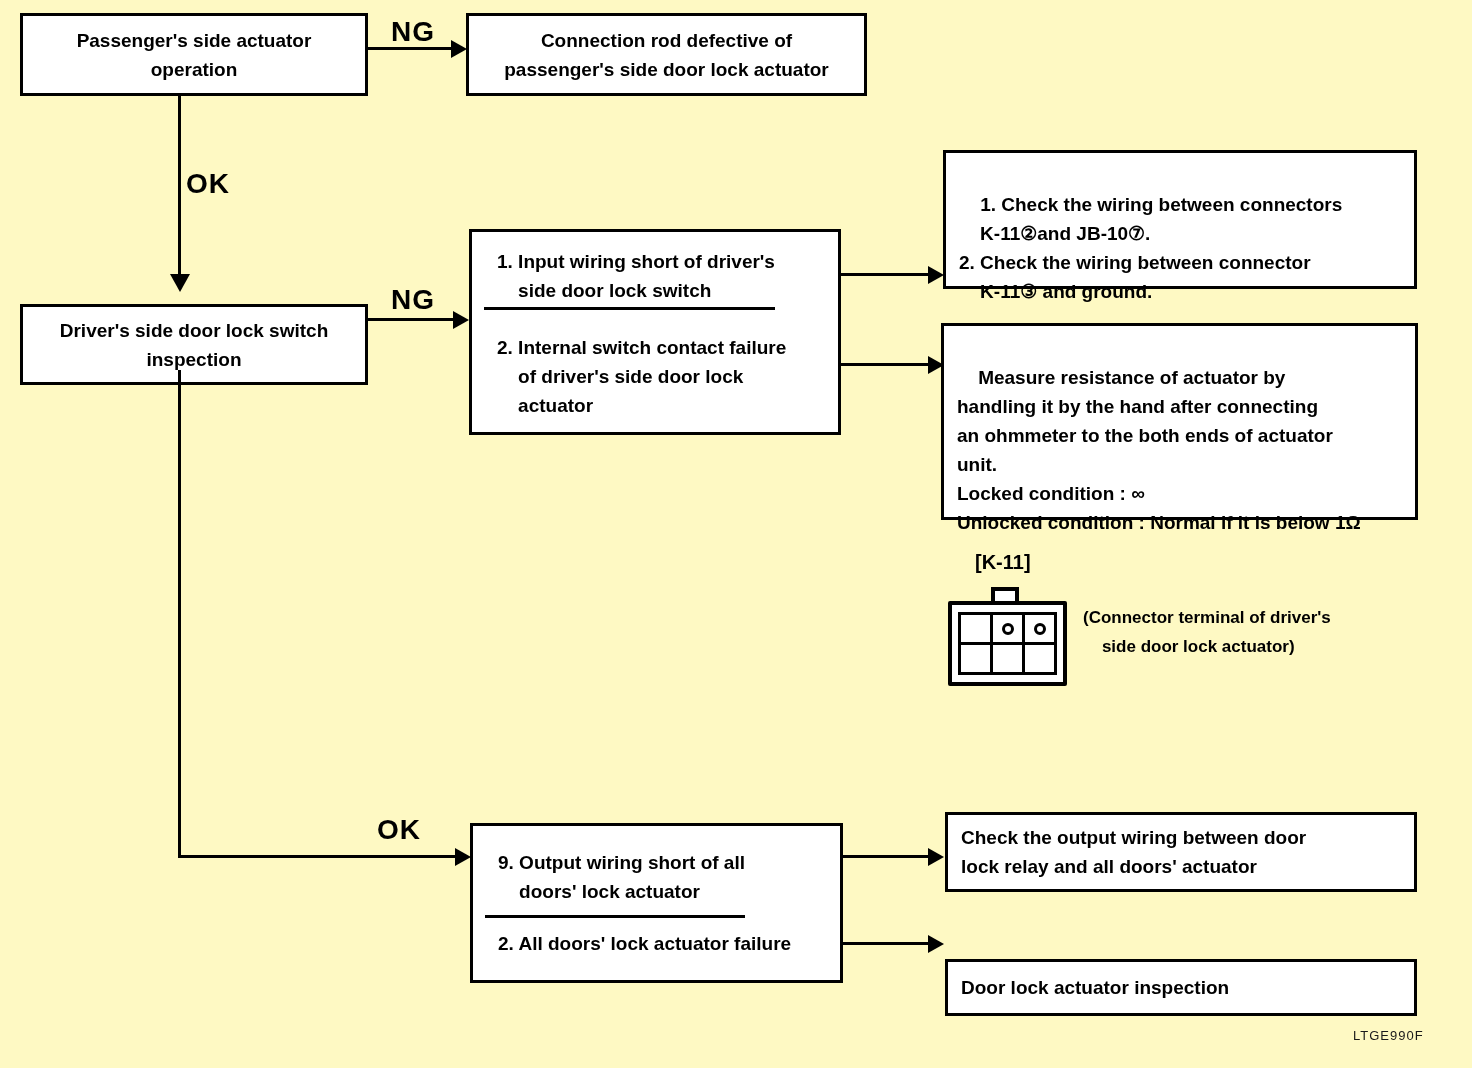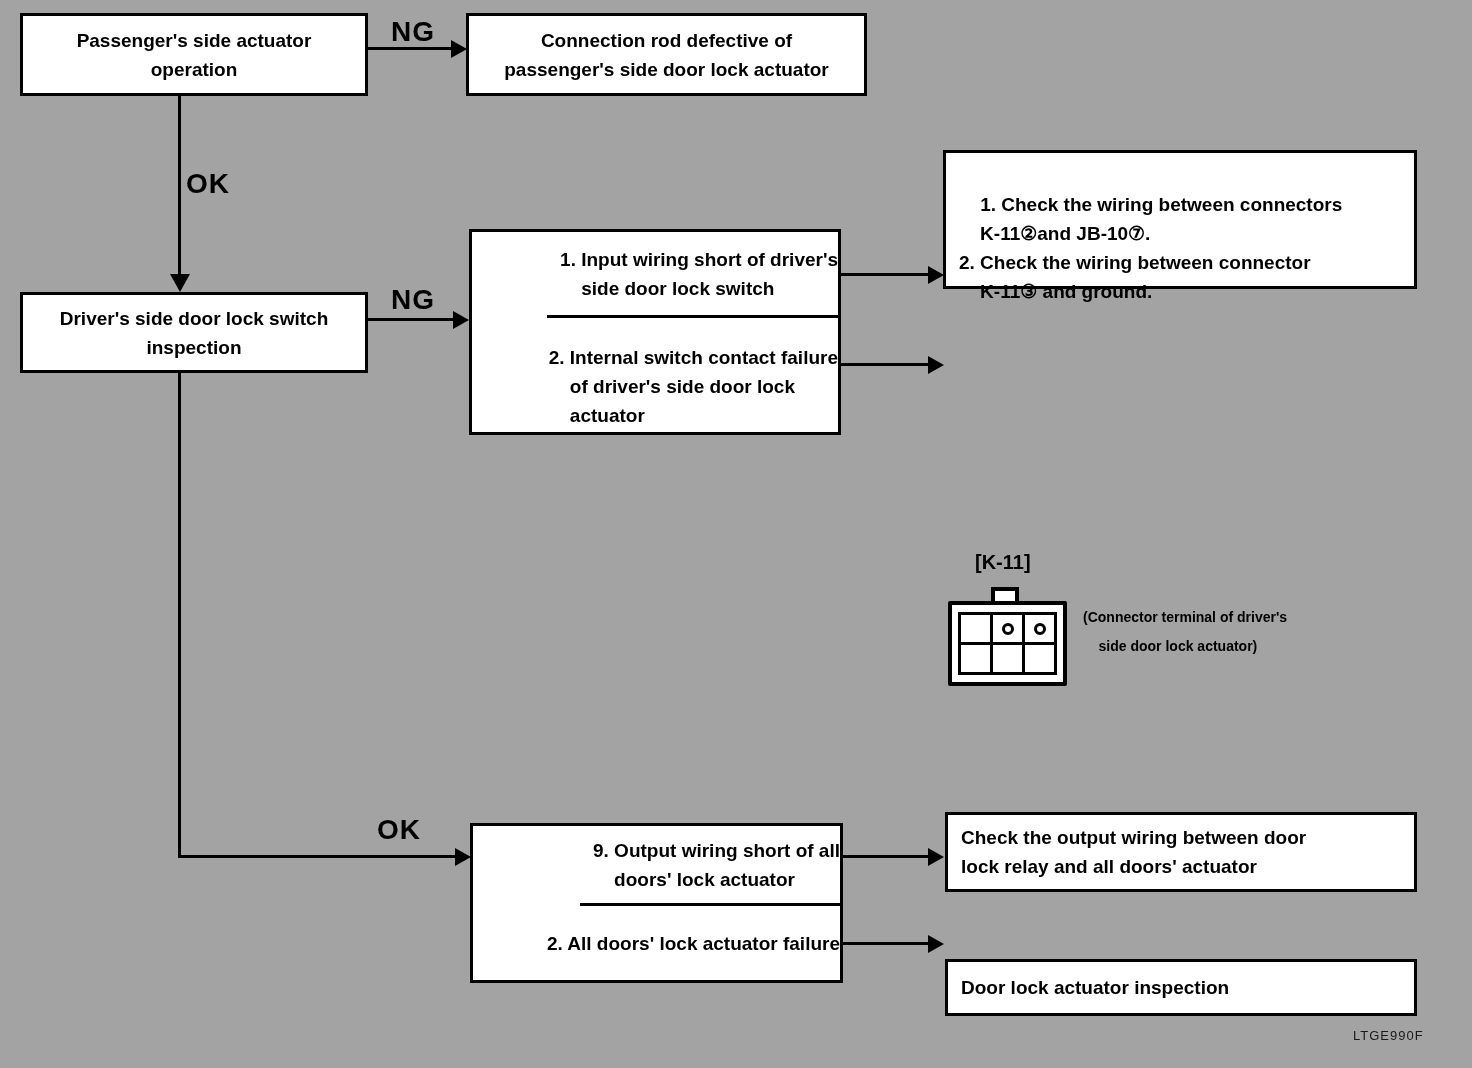--- a/index.html
+++ b/index.html
@@ -1,39 +1,39 @@
 <!DOCTYPE html>
 <html><head>
 <meta charset="utf-8">
 <style>
   html,body{margin:0;padding:0;background:#e8e8e8;}
   #canvas{
-    position:relative;width:1472px;height:1068px;background:#a3a3a3;
+    position:relative;width:1472px;height:1068px;background:#fef9c3;
     font-family:"Liberation Sans",sans-serif;font-weight:700;color:#000;
     overflow:hidden;
   }
   .box{
     position:absolute;border:3px solid #000;box-sizing:border-box;
     background:#fff;font-size:19px;line-height:29px;white-space:pre;
   }
   .box.center{display:flex;align-items:center;justify-content:center;text-align:center;}
-  .box.stack{display:flex;flex-direction:column;align-items:flex-end;padding:0;}
+  .box.stack{display:flex;flex-direction:column;align-items:flex-start;padding:12px;}
   .cell{display:flex;align-items:center;padding-left:13px;box-sizing:border-box;white-space:pre;}
   .cell.divided{border-bottom:3px solid #000;}
   .box.blocktext{padding:8px 4px 0 13px;}
   .box.vcenter{display:flex;align-items:center;padding-left:13px;}
   .hline{position:absolute;height:3px;background:#000;}
   .vline{position:absolute;width:3px;background:#000;}
   .arrow-right{position:absolute;width:0;height:0;
     border-top:9px solid transparent;border-bottom:9px solid transparent;border-left:16px solid #000;}
   .arrow-down{position:absolute;width:0;height:0;
     border-left:10px solid transparent;border-right:10px solid transparent;border-top:18px solid #000;}
   .edge-label{position:absolute;font-size:28px;letter-spacing:1px;}
   .k11-label{position:absolute;font-size:20px;}
-  .caption{position:absolute;font-size:14px;line-height:29px;white-space:pre;}
+  .caption{position:absolute;font-size:17px;line-height:29px;white-space:pre;}
   .figcode{position:absolute;font-size:13px;font-weight:400;letter-spacing:1px;color:#1a1a1a;}
   
   .conn-tab{position:absolute;left:991px;top:587px;width:28px;height:18px;
     border:4px solid #000;box-sizing:border-box;background:#fff;z-index:1;}
   .conn-outer{position:absolute;left:948px;top:601px;width:119px;height:85px;
     border:4px solid #000;box-sizing:border-box;background:#fff;z-index:2;border-radius:2px;}
   .conn-inner{position:absolute;left:958px;top:612px;width:99px;height:63px;
     box-sizing:border-box;background:#000;display:grid;
     grid-template-columns:1fr 1fr 1fr;grid-template-rows:1fr 1fr;gap:3px;padding:3px;z-index:3;}
   .conn-cell{background:#fff;display:flex;align-items:center;justify-content:center;}
@@ -55,21 +55,21 @@
 
   <div class="box center" style="left:466px;top:13px;width:401px;height:83px;">
     <span>Connection rod defective of
 passenger's side door lock actuator</span>
   </div>
 
   <div class="vline" style="left:178px;top:96px;height:180px;"></div>
   <div class="arrow-down" style="left:169.5px;top:274px;"></div>
   <div class="edge-label" style="left:186px;top:168px;">OK</div>
 
-  <div class="box center" style="left:20px;top:292px;width:348px;height:81px;">
+  <div class="box center" style="left:20px;top:304px;width:348px;height:81px;">
     <span>Driver's side door lock switch
 inspection</span>
   </div>
 
   <div class="hline" style="left:368px;top:318px;width:86px;"></div>
   <div class="arrow-right" style="left:453px;top:310.5px;"></div>
   <div class="edge-label" style="left:391px;top:284px;">NG</div>
 
   <div class="box stack" style="left:469px;top:229px;width:372px;height:206px;">
     <div class="cell divided" style="height:86px;">
@@ -88,20 +88,28 @@
   <div class="hline" style="left:841px;top:363px;width:89px;"></div>
   <div class="arrow-right" style="left:928px;top:355.5px;"></div>
 
   <div class="box blocktext" style="left:943px;top:150px;width:474px;height:139px;">
     <span>1. Check the wiring between connectors
     K-11②and JB-10⑦.
 2. Check the wiring between connector
     K-11③ and ground.</span>
   </div>
 
+  <div class="box blocktext" style="left:941px;top:323px;width:477px;height:197px;">
+    <span>Measure resistance of actuator by
+handling it by the hand after connecting
+an ohmmeter to the both ends of actuator
+unit.
+Locked condition : ∞
+Unlocked condition : Normal if it is below 1Ω</span>
+  </div>
 
   <div class="k11-label" style="left:975px;top:551px;text-align:center;">[K-11]</div>
   <div class="conn-tab"></div>
   <div class="conn-outer"></div>
   <div class="conn-inner">
     <div class="conn-cell"></div>
     <div class="conn-cell">
         <div class="conn-pin"></div>
       </div>
     <div class="conn-cell">

